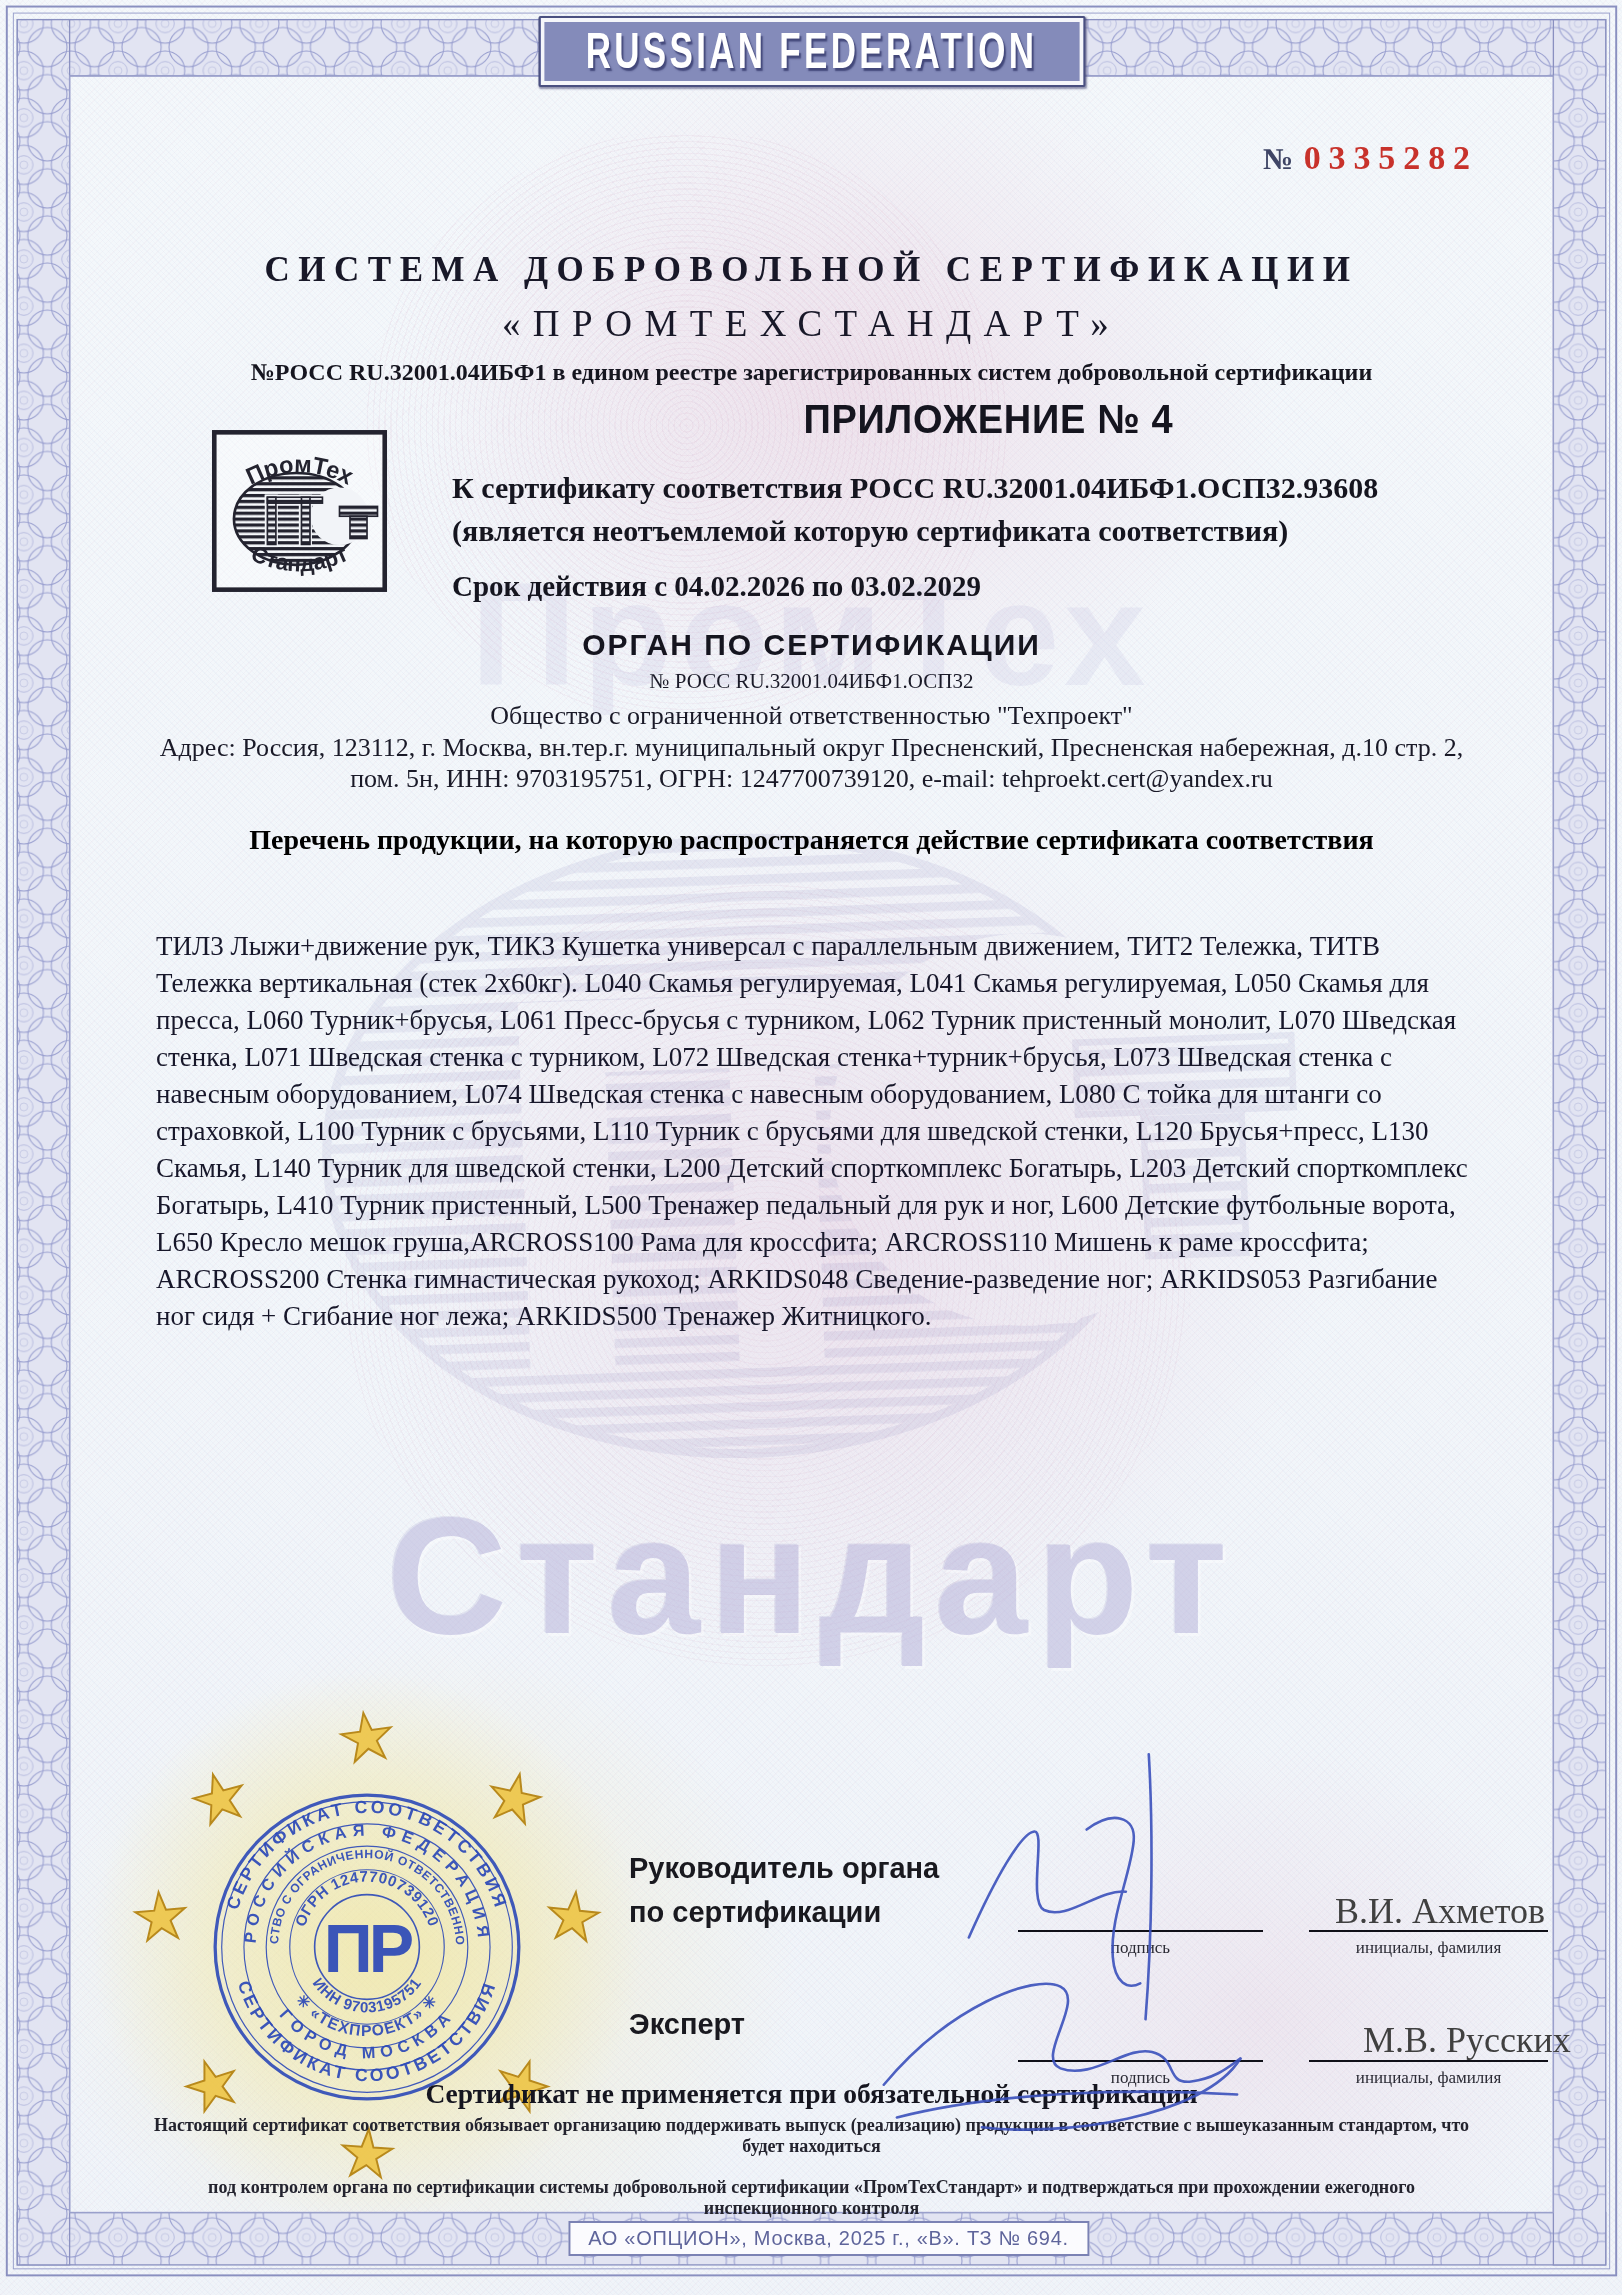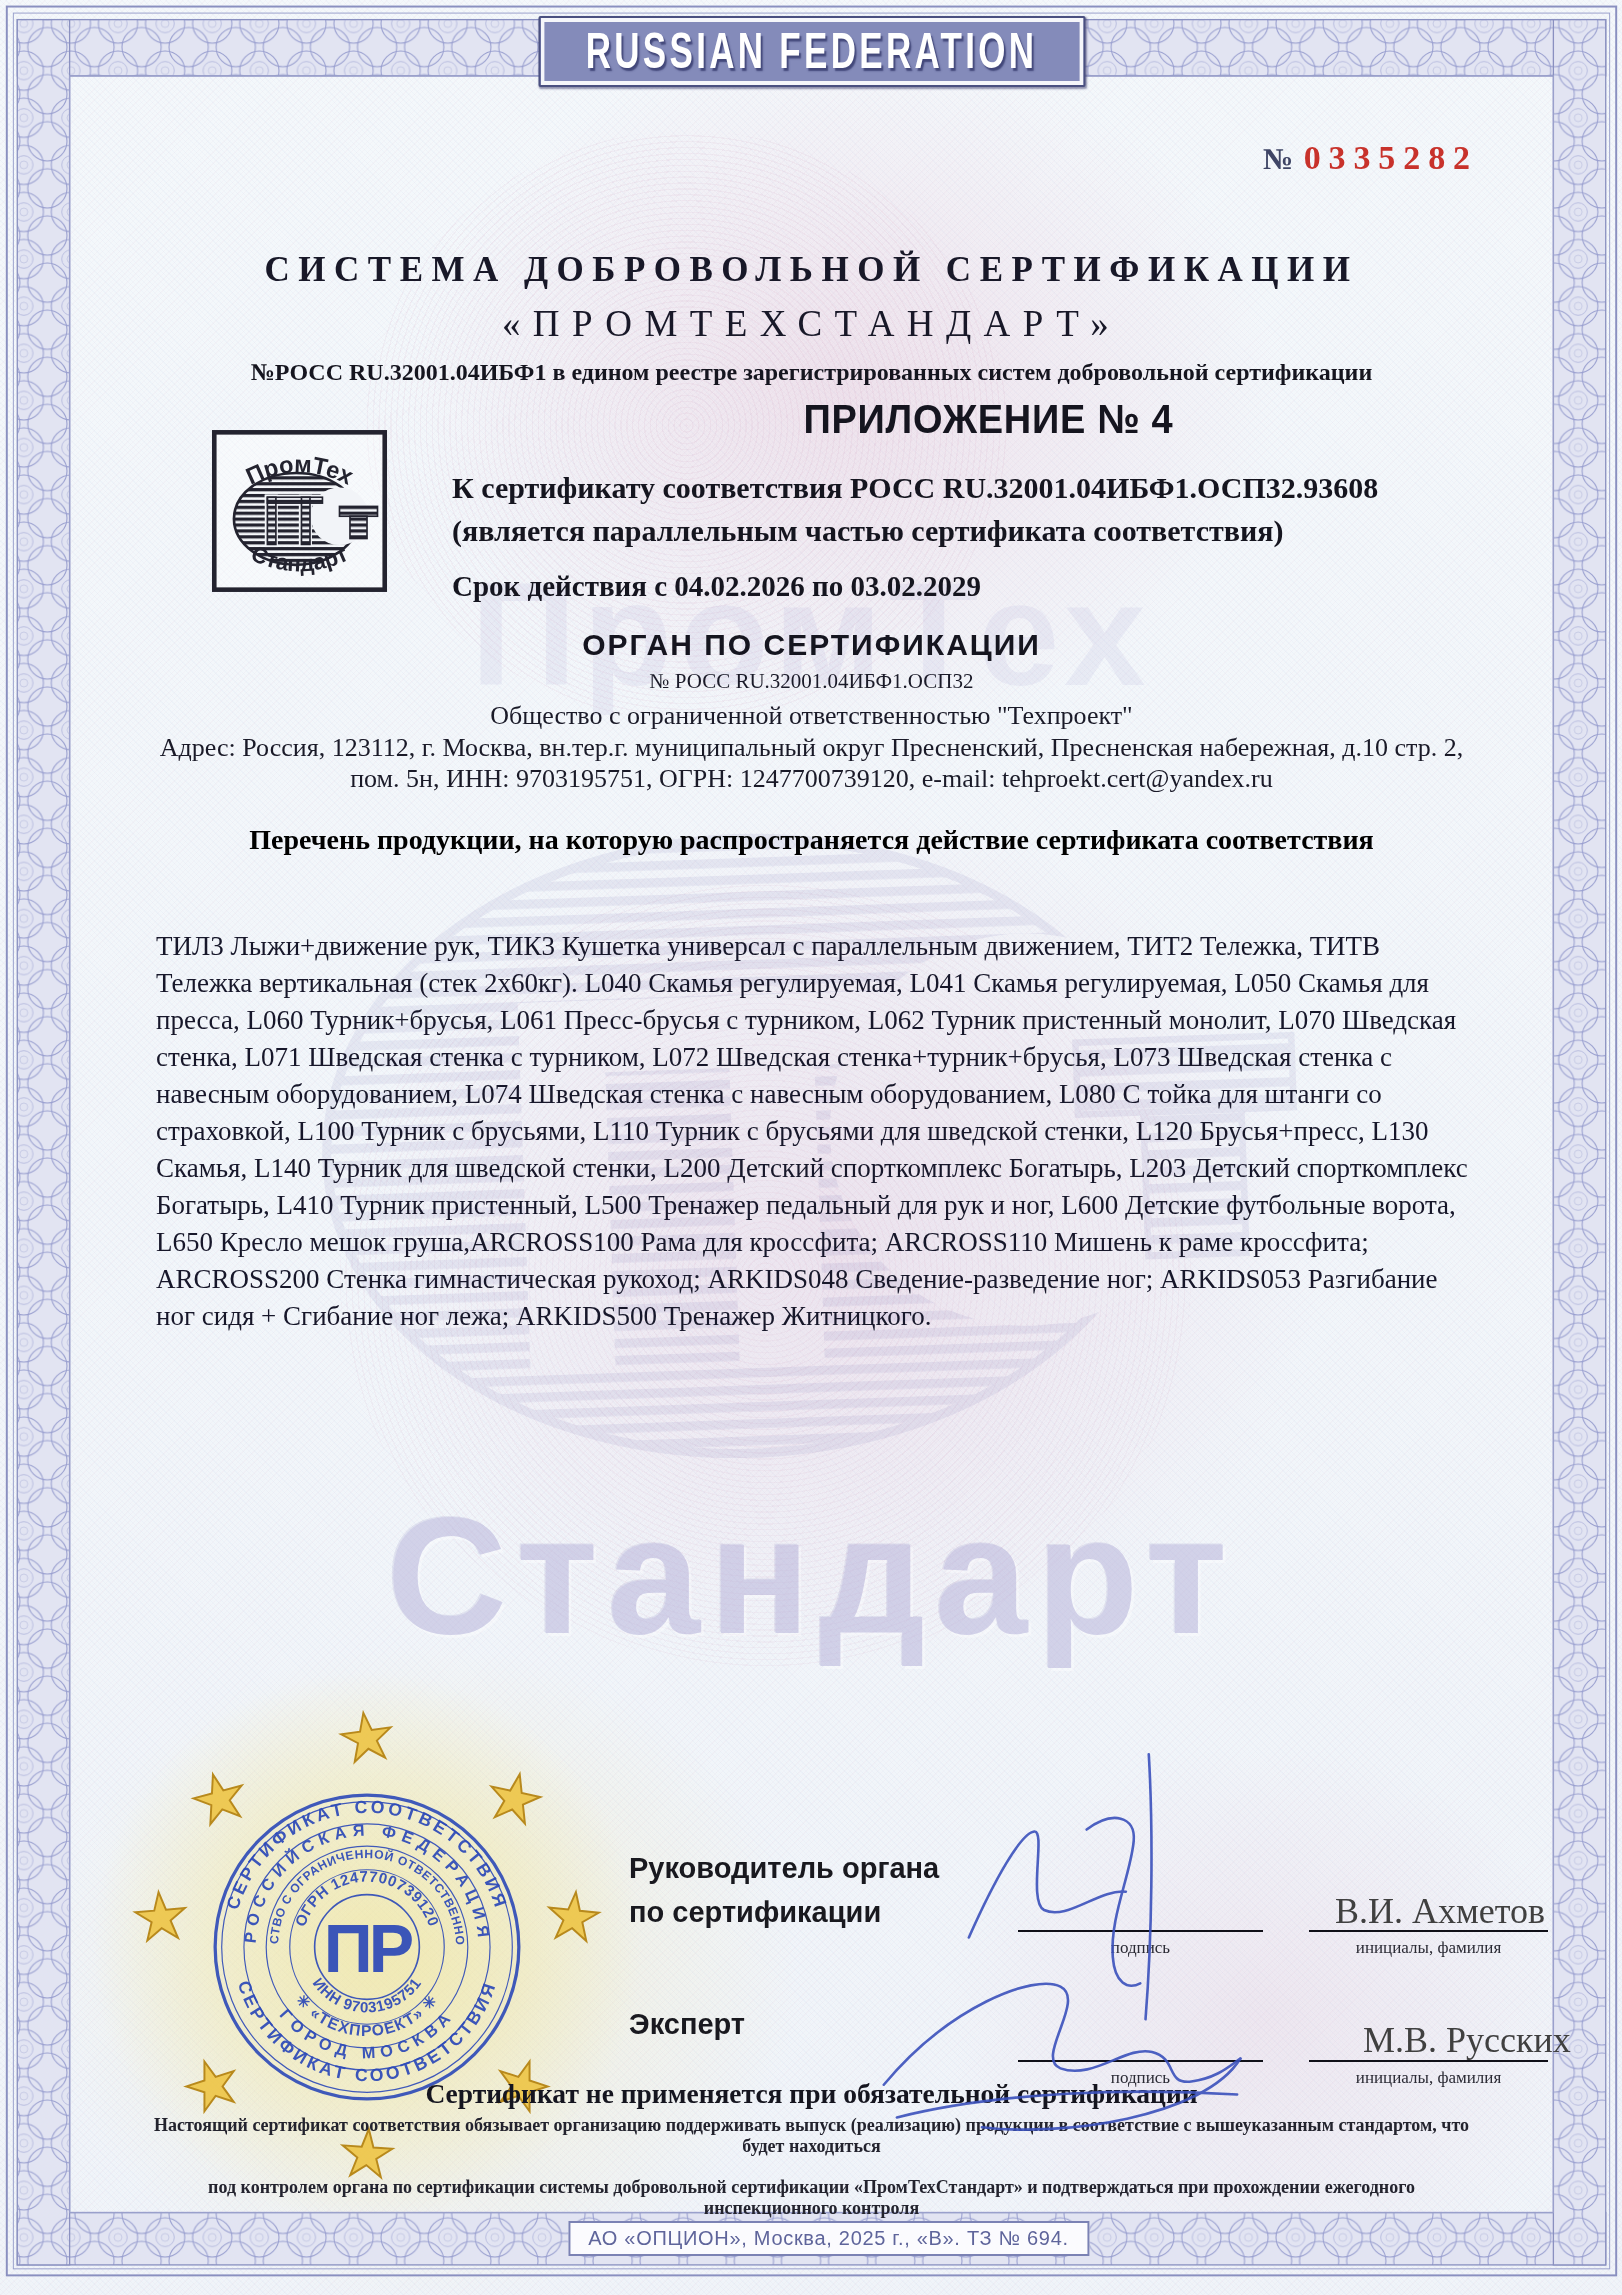--- a/index.html
+++ b/index.html
@@ -155,21 +155,21 @@
     <rect x="138" y="104" width="13" height="72" fill="url(#logoHatch)" stroke="#23232f" stroke-width="2.5"></rect>
     <rect x="196" y="118" width="58" height="15" fill="url(#logoHatch)" stroke="#23232f" stroke-width="2.5"></rect>
     <rect x="212" y="133" width="26" height="34" fill="url(#logoHatch)" stroke="#23232f" stroke-width="2.5"></rect>
     <text font-family="Liberation Sans, sans-serif" font-size="34" font-weight="700" fill="#23232f">
       <textPath href="#logoBotArc" startOffset="50%" text-anchor="middle">Стандарт</textPath>
     </text>
   </svg>
 
   <div class="cert-lines">
     <div class="l1">К сертификату соответствия РОСС RU.32001.04ИБФ1.ОСП32.93608</div>
-    <div class="l2">(является параллельным частью сертификата соответствия)</div>
+    <div class="l2">(является неотъемлемой которую сертификата соответствия)</div>
     <div class="l3">Срок действия с 04.02.2026 по 03.02.2029</div>
   </div>
 
   <div class="c organ">ОРГАН ПО СЕРТИФИКАЦИИ</div>
   <div class="c organ-no">№ РОСС RU.32001.04ИБФ1.ОСП32</div>
   <div class="c company">Общество с ограниченной ответственностью "Техпроект"</div>
   <div class="c addr1">Адрес: Россия, 123112, г. Москва, вн.тер.г. муниципальный округ Пресненский, Пресненская набережная, д.10 стр. 2,</div>
   <div class="c addr2">пом. 5н, ИНН: 9703195751, ОГРН: 1247700739120, e-mail: tehproekt.cert@yandex.ru</div>
 
   <div class="c prod-head">Перечень продукции, на которую распространяется действие сертификата соответствия</div>

